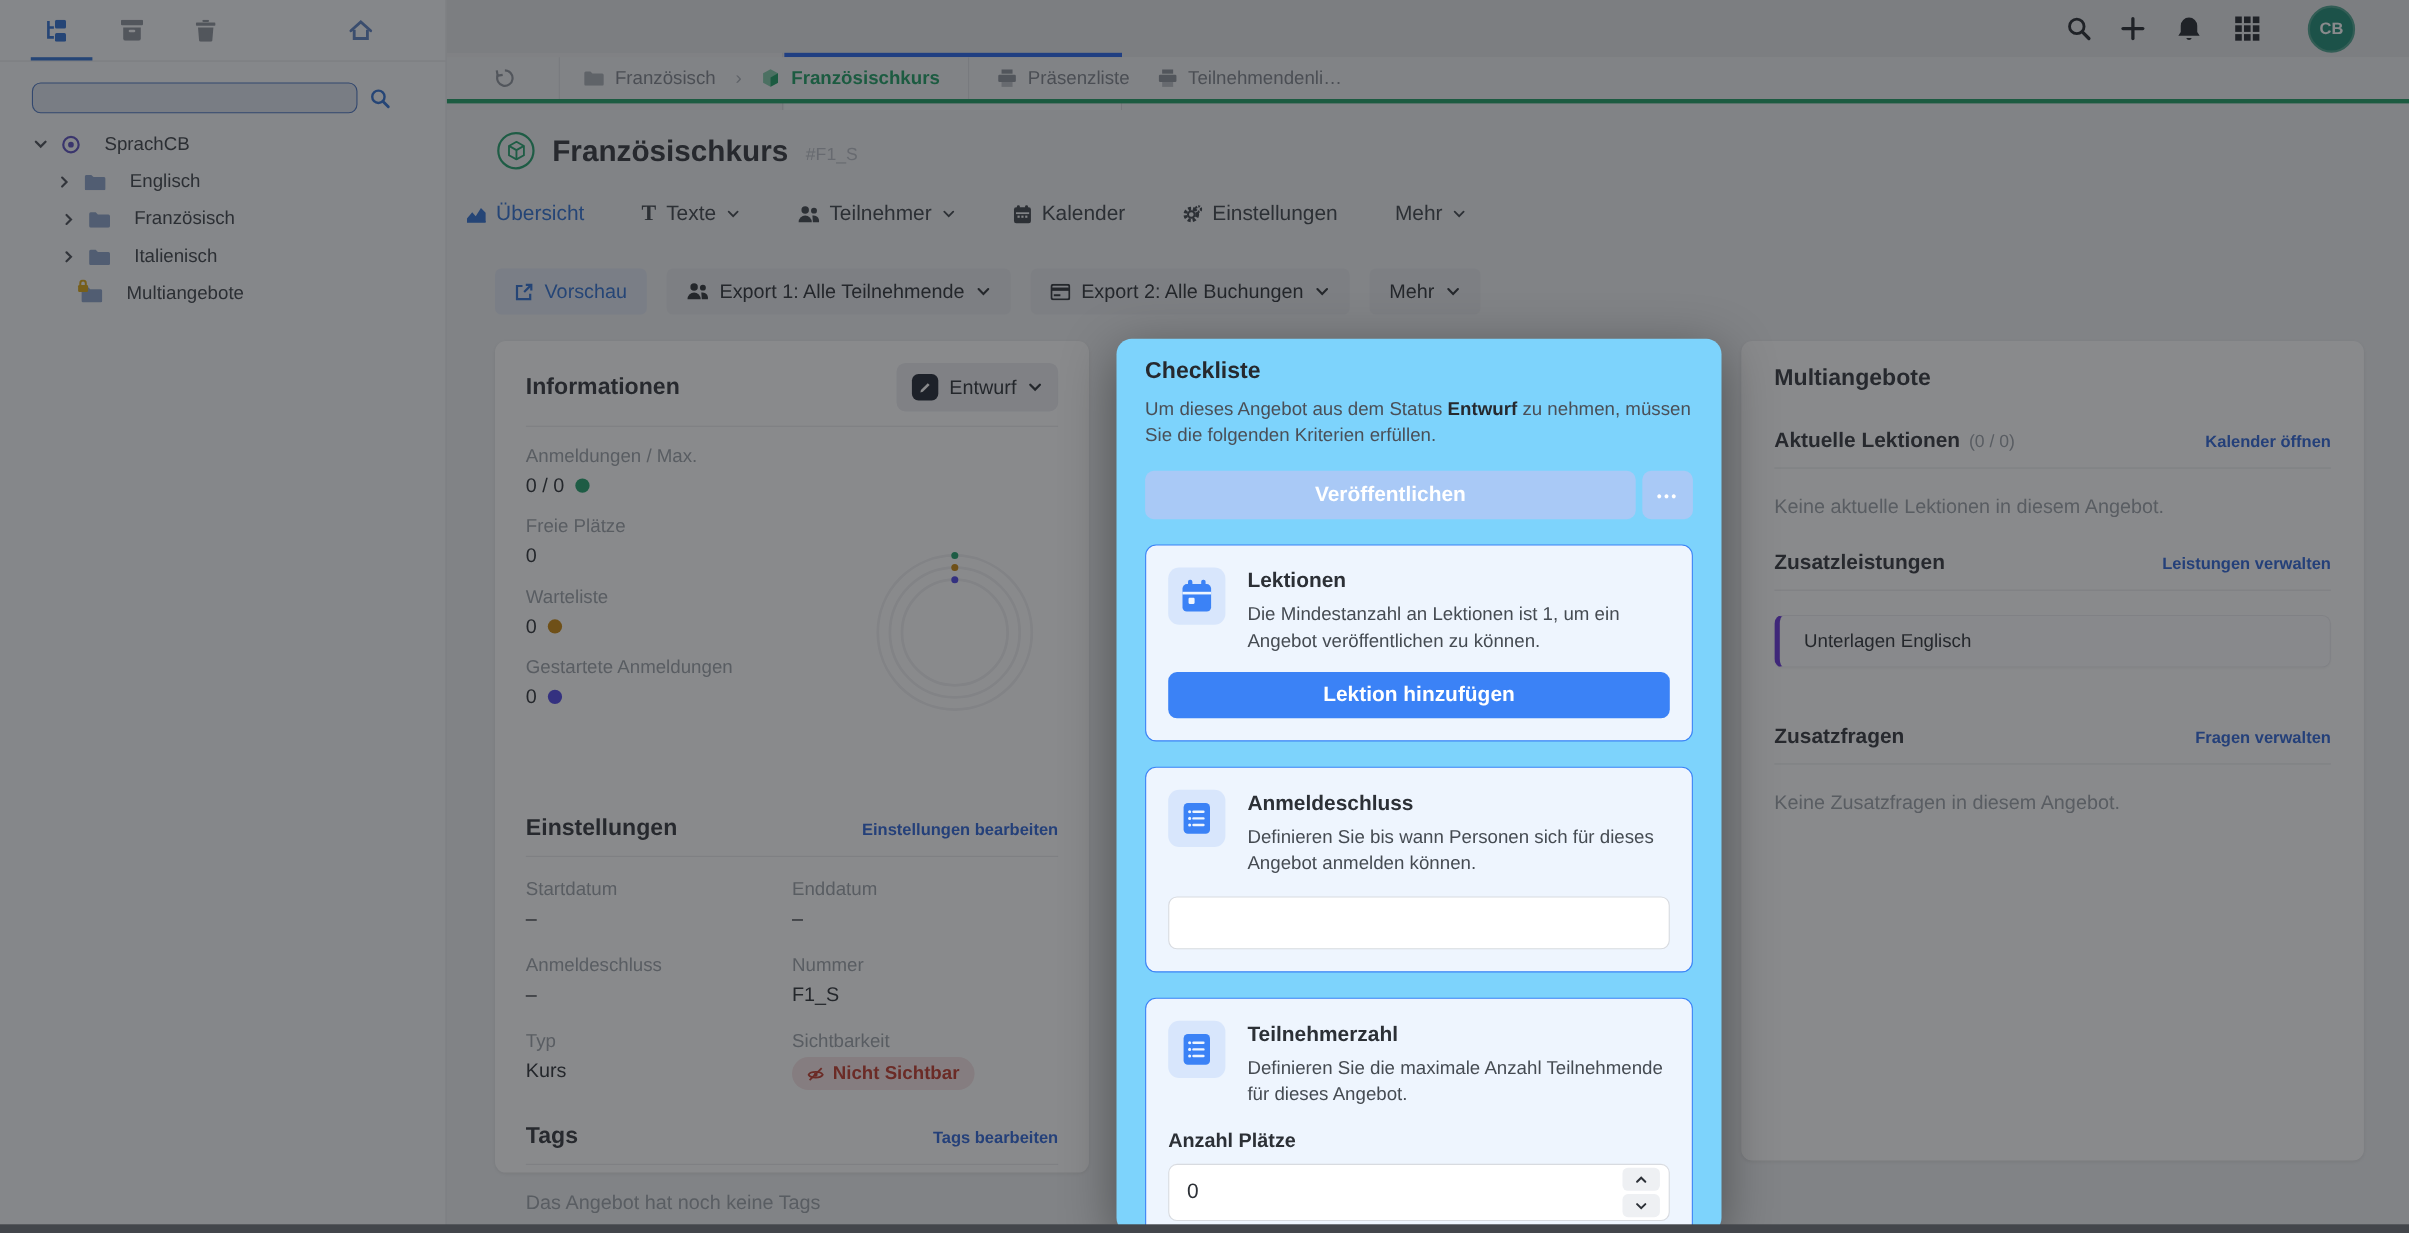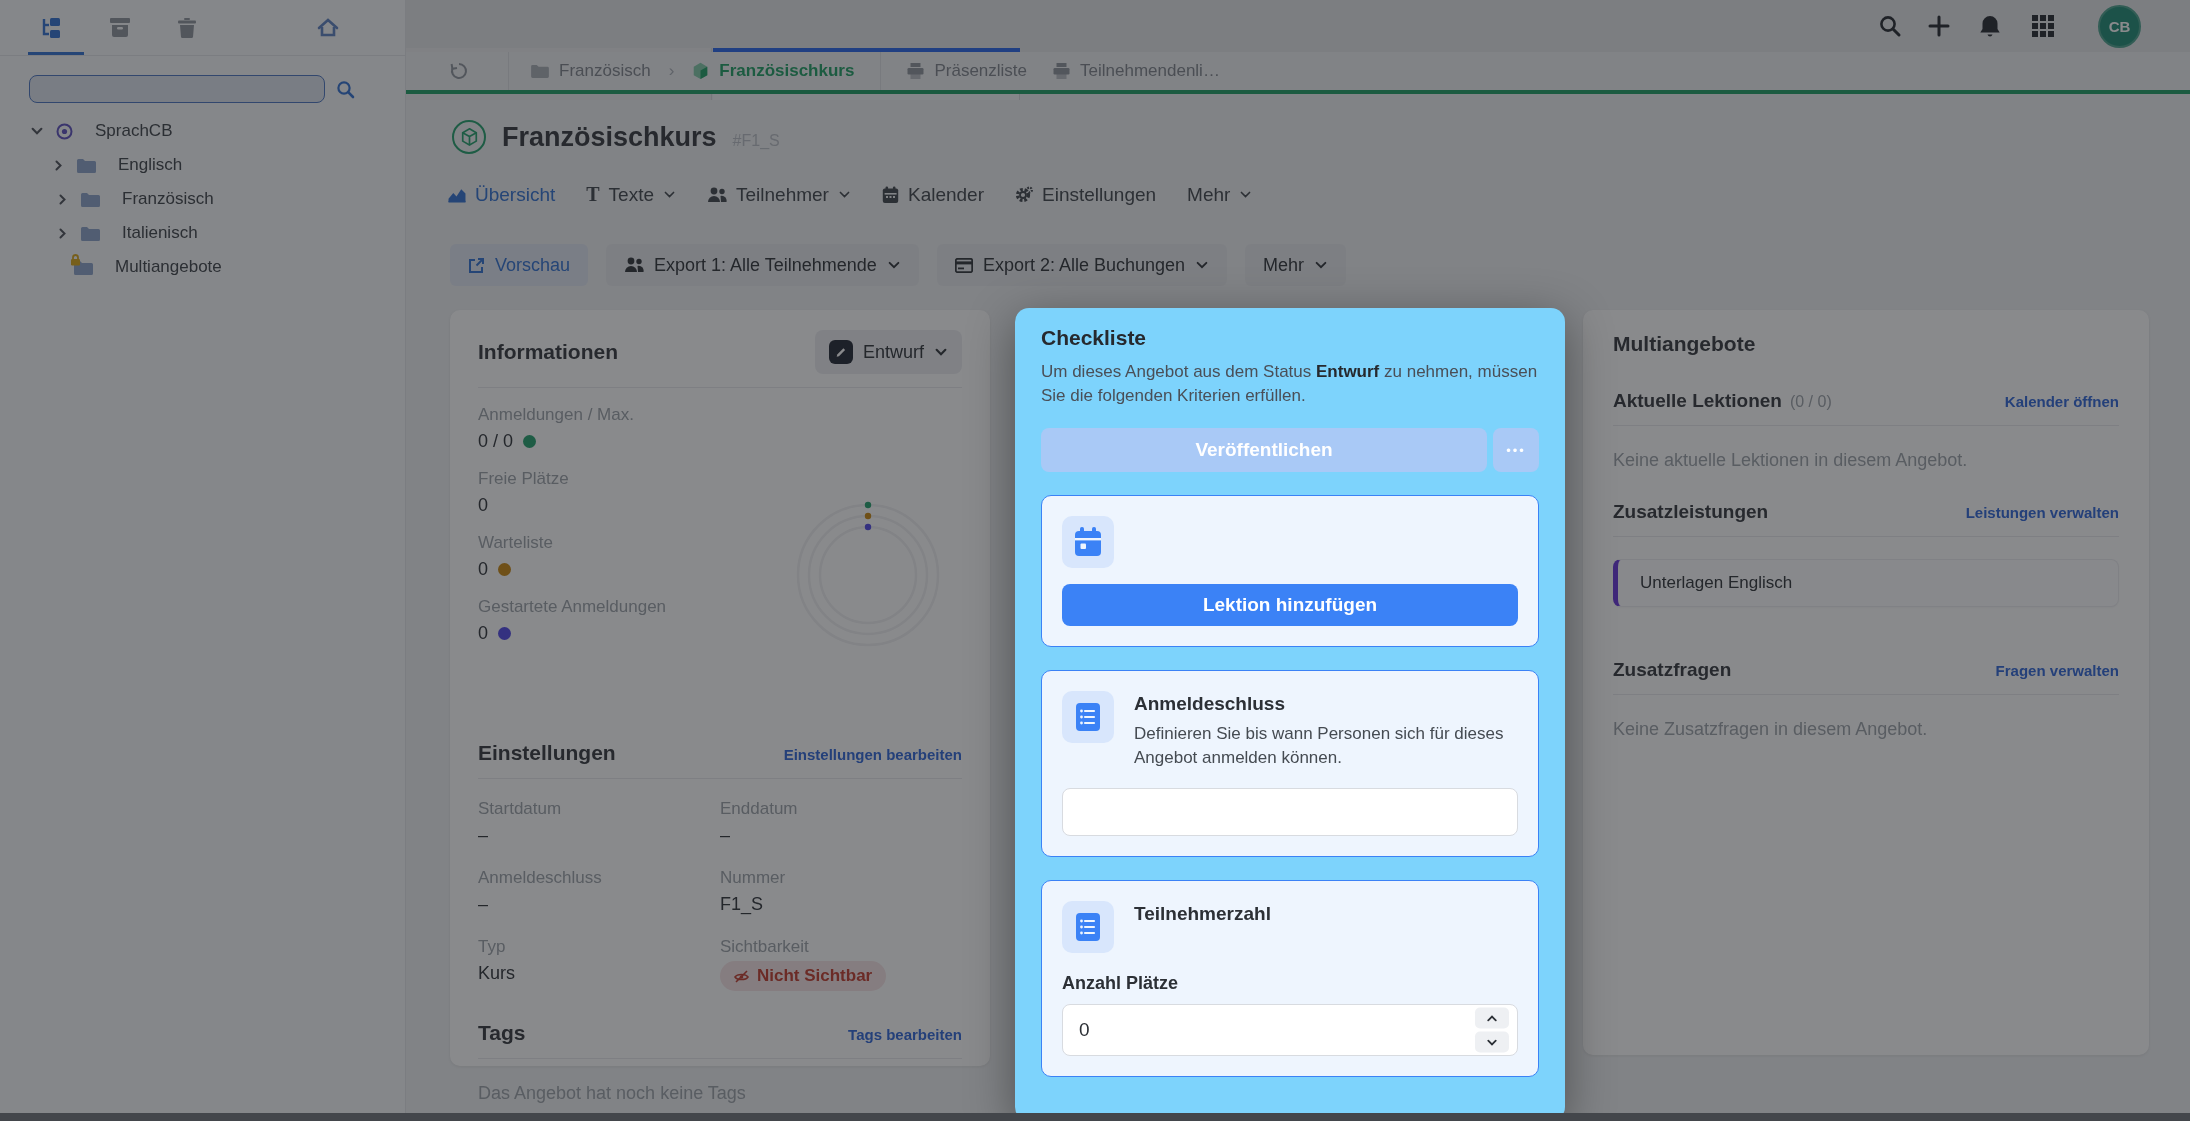--- a/index.html
+++ b/index.html
@@ -39,21 +39,21 @@
   .crumbbar .vsep { width:1px; height:38px; background:#dcdee1; }
   .crumb { display:flex; align-items:center; gap:10px; cursor:pointer; }
   .crumb.green { color:#1d9e63; font-weight:bold; }
   .greenbar { position:absolute; left:406px; top:90px; width:1784px; height:4px; background:#1d9e63; }
 
   
   .titlerow { position:absolute; left:452px; top:120px; display:flex; align-items:center; gap:16px; }
   .title-ic { width:34px; height:34px; border-radius:50%; border:2px solid #21a06b; color:#21a06b; display:flex; align-items:center; justify-content:center; }
   .ptitle { font-size:27px; font-weight:bold; color:#32363c; }
   .pcode { font-size:16px; color:#b9bdc4; align-self:flex-end; padding-bottom:4px; }
-  .ptabs { position:absolute; left:448px; top:183px; display:flex; gap:31px; font-size:19px; color:#3e434a;justify-content:center; }
+  .ptabs { position:absolute; left:424px; top:183px; display:flex; gap:52px; font-size:19px; color:#3e434a;justify-content:center; }
   .ptab { display:flex; align-items:center; gap:9px; cursor:pointer; }
   .ptab.active { color:#2f6fd1; }
   .btnrow { position:absolute; left:450px; top:244px; display:flex; gap:18px; }
   .gbtn { height:42px; border-radius:6px; background:#e7e9ed; display:flex; align-items:center; gap:10px; padding:0 18px; font-size:18px; color:#2c3036; cursor:pointer; }
   .gbtn.preview { background:#dfe6f2; color:#2f6fd1; }
 
   
   .card { position:absolute; background:#fff; border-radius:10px; box-shadow:0 1px 3px rgba(20,20,30,.08); }
   .card-l { left:450px; top:310px; width:540px; height:756px; padding:0 28px; }
   .card-r { left:1583px; top:310px; width:566px; height:745px; padding:0 30px; }
@@ -611,20 +611,24 @@
     <div class="mhead">
       <span class="tile">
         <svg width="30" height="32" viewBox="0 0 30 32">
             <rect x="2" y="5" width="26" height="25" rx="4" fill="#3b82f6"></rect>
             <rect x="7" y="1" width="4" height="7" rx="1.8" fill="#3b82f6"></rect>
             <rect x="19" y="1" width="4" height="7" rx="1.8" fill="#3b82f6"></rect>
             <rect x="2" y="12" width="26" height="2.4" fill="#eef5fe"></rect>
             <rect x="7.5" y="17.5" width="5.5" height="5.5" rx="1" fill="#eef5fe"></rect>
           </svg>
       </span>
+      <span>
+        <div class="mctitle">Lektionen</div>
+        <div class="mctext">Die Mindestanzahl an Lektionen ist 1, um ein Angebot veröffentlichen zu können.</div>
+      </span>
     </div>
     <button class="mbtn">Lektion hinzufügen</button>
   </div>
 
   <div class="mcard">
     <div class="mhead">
       <span class="tile">
         <svg width="26" height="30" viewBox="0 0 26 30">
             <rect x="1" y="1" width="24" height="28" rx="4" fill="#3b82f6"></rect>
             <g stroke="#eef5fe" stroke-width="2.2" stroke-linecap="round">
@@ -659,20 +663,21 @@
             </g>
             <g fill="#eef5fe">
               <circle cx="6.5" cy="9" r="1.4"></circle>
               <circle cx="6.5" cy="15" r="1.4"></circle>
               <circle cx="6.5" cy="21" r="1.4"></circle>
             </g>
           </svg>
       </span>
       <span>
         <div class="mctitle">Teilnehmerzahl</div>
+        <div class="mctext">Definieren Sie die maximale Anzahl Teilnehmende für dieses Angebot.</div>
       </span>
     </div>
     <div class="numlabel">Anzahl Plätze</div>
     <div class="numwrap">
       <input class="numinput" value="0" style="">
       <span class="spincol">
         <span class="spinbtn">
           <svg width="12" height="12" viewBox="0 0 16 16">
               <polyline points="3,10.5 8,5.5 13,10.5" fill="none" stroke="currentColor" stroke-width="2.4" stroke-linecap="round"></polyline>
             </svg>

